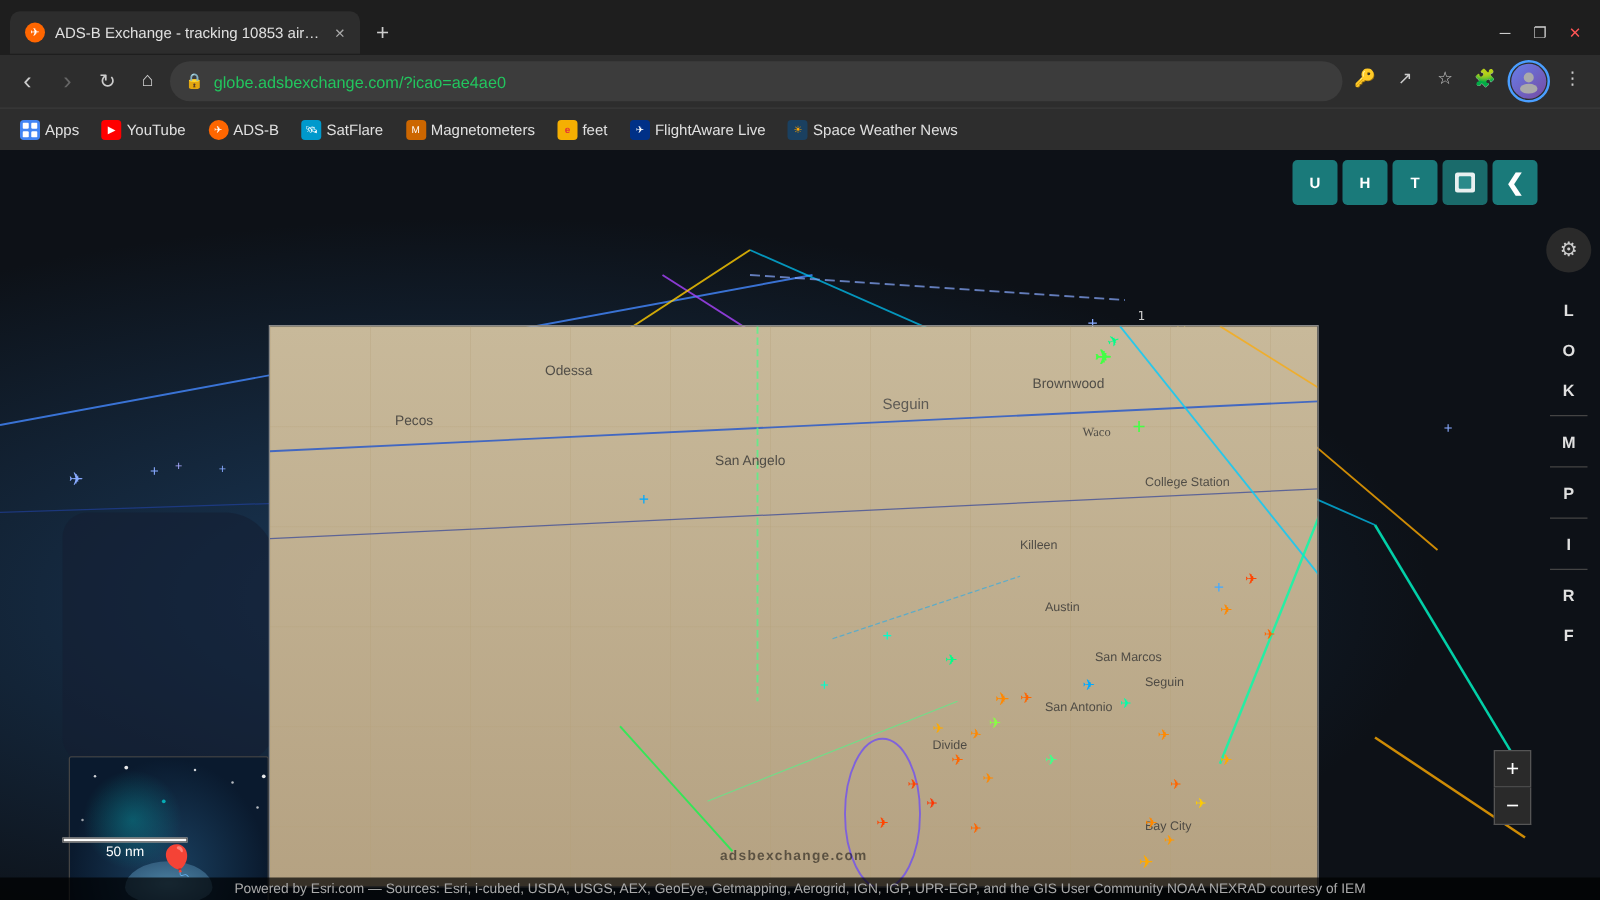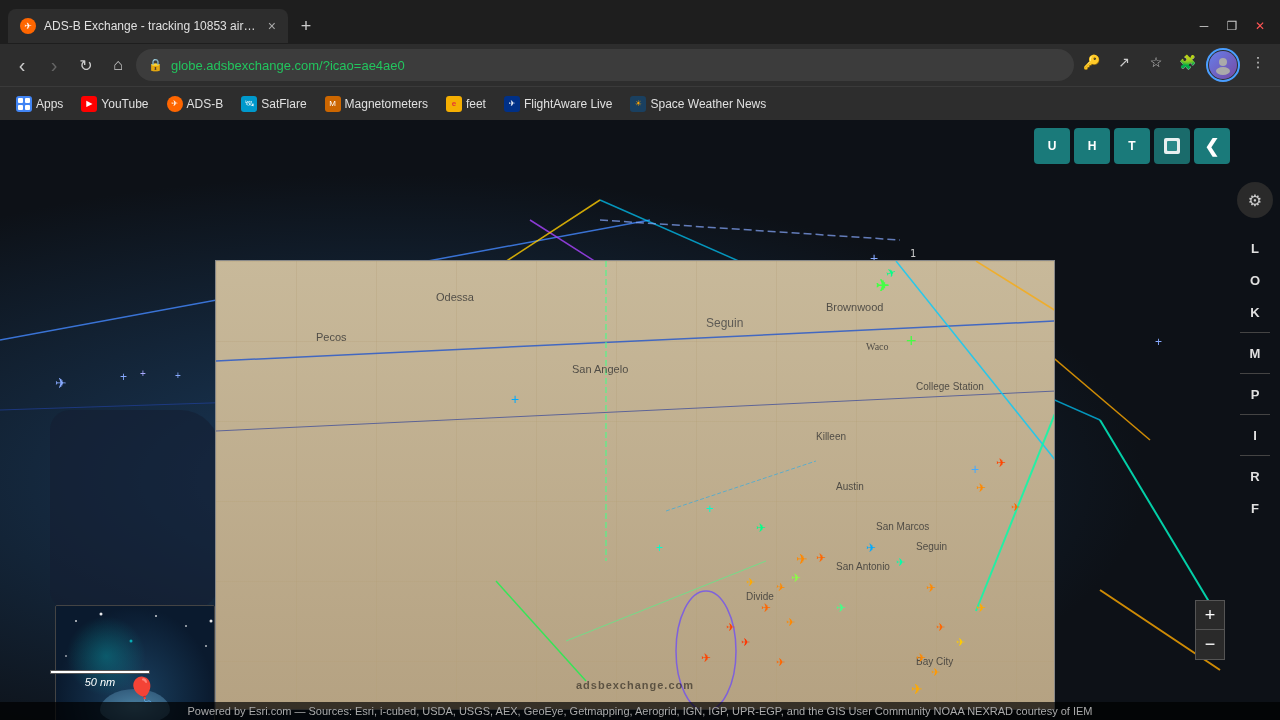--- a/index.html
+++ b/index.html
@@ -45,21 +45,21 @@
       linear-gradient(90deg, rgba(180,160,120,0.3) 1px, transparent 1px),
       linear-gradient(#c8b99a, #b5a282); background-size: 80px 80px, 80px 80px, 100% 100%; }
 
     
     .thumbnail { position: absolute; left: 55px; top: 485px; width: 160px; height: 130px; background: #0d1b2e; border: 1px solid #444; border-radius: 2px; overflow: hidden; }
     .thumb-space { width: 100%; height: 100%; background: radial-gradient(ellipse at 50% 70%, #1a4060 0%, #0a1a2e 70%), radial-gradient(circle at 20% 30%, #2a6090 0%, transparent 40%); position: relative; }
     .thumb-planet { position: absolute; bottom: 10px; left: 50%; transform: translateX(-50%); width: 70px; height: 35px; background: radial-gradient(ellipse, #4a7fa0 0%, #2a5070 100%); border-radius: 50% 50% 50% 50% / 60% 60% 40% 40%; }
     .thumb-character { position: absolute; bottom: 30px; left: 45%; font-size: 24px; }
 
     
-    .scale-bar { position: absolute; left: 50px; bottom: 32px; font-style: italic; }
+    .scale-bar { position: absolute; left: 50px; bottom: 32px; }
     .scale-line { width: 100px; height: 4px; background: white; border: 1px solid #555; }
     .scale-text { color: white; font-size: 11px; text-align: center; margin-top: 2px; }
 
     
     .altitude-legend { position: absolute; bottom: 30px; left: 215px; right: 55px; }
     .alt-gradient { height: 12px; background: linear-gradient(to right, #ff0000, #ff6600, #ffaa00, #ffff00, #aaff00, #00ff88, #00ffff, #00aaff, #0066ff, #aa00ff, #ff00ff); border-radius: 2px; }
     .alt-labels { display: flex; justify-content: space-between; margin-top: 2px; }
     .alt-label { color: #ccc; font-size: 10px; }
     .alt-title { color: #ccc; font-size: 11px; text-align: left; margin-bottom: 2px; letter-spacing: 0.5px; }
 

